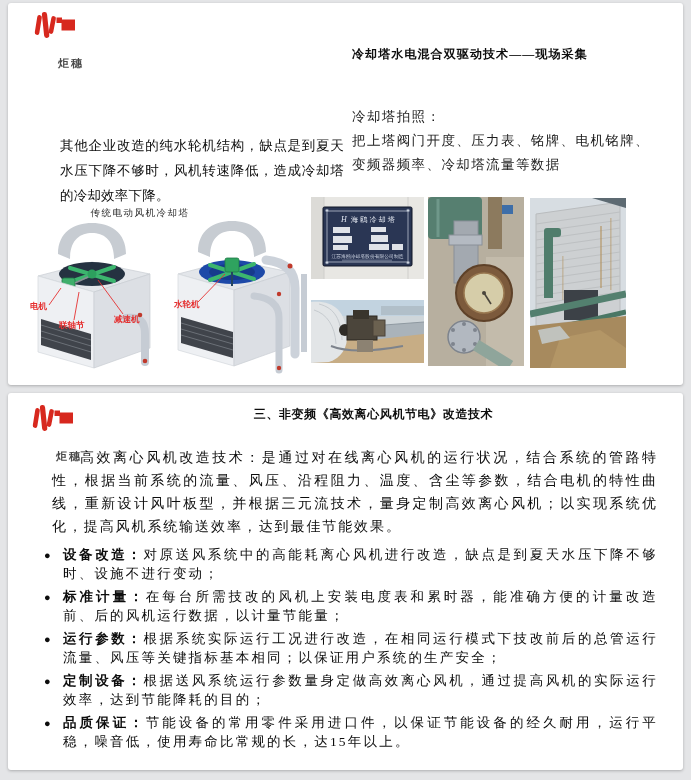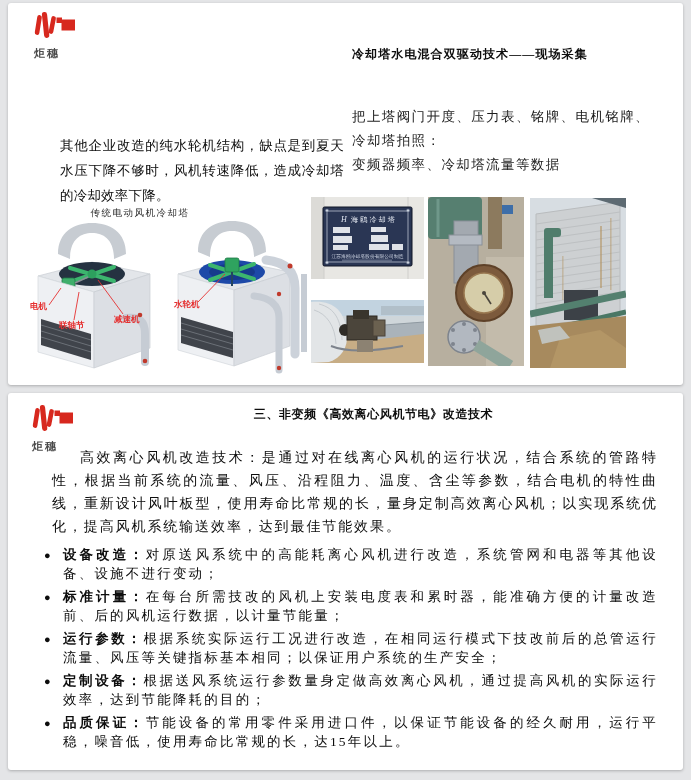--- a/index.html
+++ b/index.html
@@ -16,21 +16,21 @@
     border-radius:3px; box-shadow:0 1px 3px rgba(0,0,0,.25);
   }
   .slide1 { top:3px; height:382px; }
   .slide2 { top:393px; height:377px; }
 
   .logo { position:absolute; width:50px; }
   .slide1 .logo { left:26px; top:8px; }
   .slide2 .logo { left:24px; top:11px; }
   .logo-text {
     font-family:"Liberation Sans","DejaVu Sans",sans-serif;
-    font-weight:bold; font-size:11px; color:#4a4a4a; letter-spacing:2px; margin-top:1px;
+    font-weight:bold; font-size:11px; color:#4a4a4a; letter-spacing:2px; margin-top:11px;text-align:right;
   }
 
   .s1-title { position:absolute; left:344px; top:43px; font-weight:bold; font-size:12px;
               letter-spacing:1.1px; white-space:nowrap; color:#0d0d0d; }
   .s1-subtitle { position:absolute; left:344px; top:67px; font-weight:bold; font-size:15px;
                  letter-spacing:1.1px; white-space:nowrap; }
   .s1-caption { position:absolute; left:344px; top:102px; font-size:13.5px;
                 letter-spacing:1.4px; line-height:24px; color:#1c1c1c; white-space:nowrap; }
   .s1-leftpara { position:absolute; left:36px; top:130px; width:284px; font-size:13.5px;
                  letter-spacing:0.2px; line-height:25px; text-align:justify; color:#0d0d0d;margin-left:16px; }
@@ -72,22 +72,22 @@
           <rect x="22.5" y="6.5" width="5.5" height="5.5"></rect>
           <rect x="27.5" y="8.5" width="13.5" height="11"></rect>
         </g>
       </svg>
       <div class="logo-text">炬穗</div>
     </div>
 
     <div class="s1-title">冷却塔水电混合双驱动技术——现场采集</div>
 
     <div class="s1-caption">
+      <div>冷却塔拍照：</div>
       <div>把上塔阀门开度、压力表、铭牌、电机铭牌、</div>
-      <div>冷却塔拍照：</div>
       <div>变频器频率、冷却塔流量等数据</div>
     </div>
 
     <div class="s1-leftpara">其他企业改造的纯水轮机结构，缺点是到夏天水压下降不够时，风机转速降低，造成冷却塔的冷却效率下降。</div>
 
     <div class="diagram">
       <svg width="280" height="186" viewBox="0 0 280 186">
 
         <text x="112" y="14" text-anchor="middle" font-size="9.5" letter-spacing="1.5" fill="#2a2a2a">传统电动风机冷却塔</text>
 
@@ -272,25 +272,25 @@
           <rect x="16" y="5" width="4.6" height="18" rx="2.2" transform="rotate(11 18.3 14)"></rect>
           <rect x="22.5" y="6.5" width="5.5" height="5.5"></rect>
           <rect x="27.5" y="8.5" width="13.5" height="11"></rect>
         </g>
       </svg>
       <div class="logo-text">炬穗</div>
     </div>
 
     <div class="s2-title">三、非变频《高效离心风机节电》改造技术</div>
 
-    <div class="s2-para">高效离心风机改造技术：是通过对在线离心风机的运行状况，结合系统的管路特性，根据当前系统的流量、风压、沿程阻力、温度、含尘等参数，结合电机的特性曲线，重新设计风叶板型，使用寿命比常规的长，量身定制高效离心风机；以实现系统优化，提高风机系统输送效率，达到最佳节能效果。</div>
+    <div class="s2-para">高效离心风机改造技术：是通过对在线离心风机的运行状况，结合系统的管路特性，根据当前系统的流量、风压、沿程阻力、温度、含尘等参数，结合电机的特性曲线，重新设计风叶板型，并根据三元流技术，量身定制高效离心风机；以实现系统优化，提高风机系统输送效率，达到最佳节能效果。</div>
 
     <ul class="bullets">
       <li>
-        <span class="dot">●</span><span class="bhead">设备改造：</span><span>对原送风系统中的高能耗离心风机进行改造，系统管网和电器等其他设备、设施不进行变动；</span>
+        <span class="dot">●</span><span class="bhead">设备改造：</span><span>对原送风系统中的高能耗离心风机进行改造，缺点是到夏天水压下降不够时、设施不进行变动；</span>
       </li>
       <li>
         <span class="dot">●</span><span class="bhead">标准计量：</span><span>在每台所需技改的风机上安装电度表和累时器，能准确方便的计量改造前、后的风机运行数据，以计量节能量；</span>
       </li>
       <li>
         <span class="dot">●</span><span class="bhead">运行参数：</span><span>根据系统实际运行工况进行改造，在相同运行模式下技改前后的总管运行流量、风压等关键指标基本相同；以保证用户系统的生产安全；</span>
       </li>
       <li>
         <span class="dot">●</span><span class="bhead">定制设备：</span><span>根据送风系统运行参数量身定做高效离心风机，通过提高风机的实际运行效率，达到节能降耗的目的；</span>
       </li>

